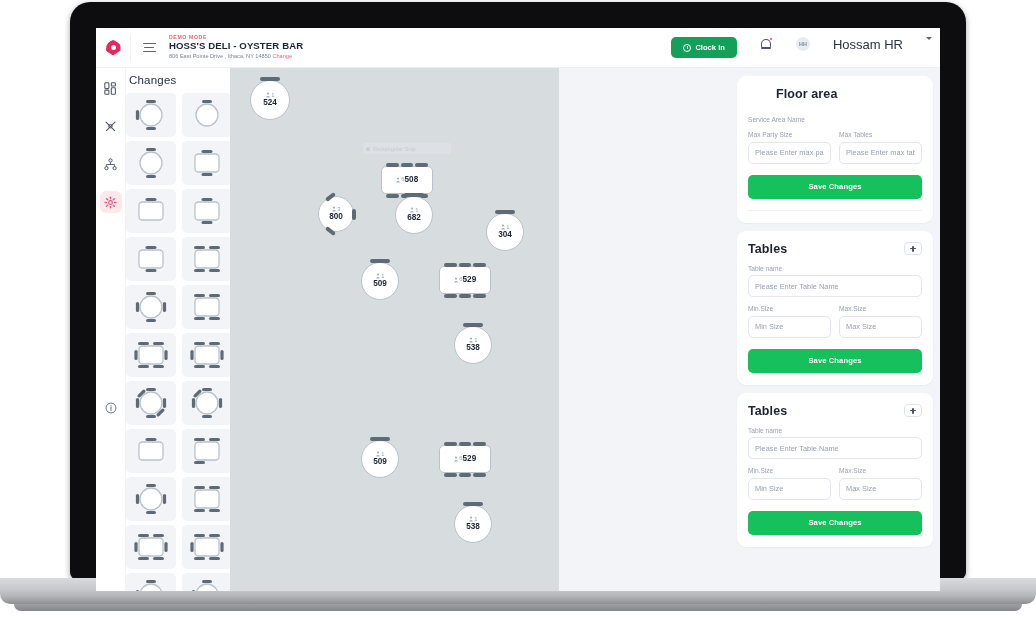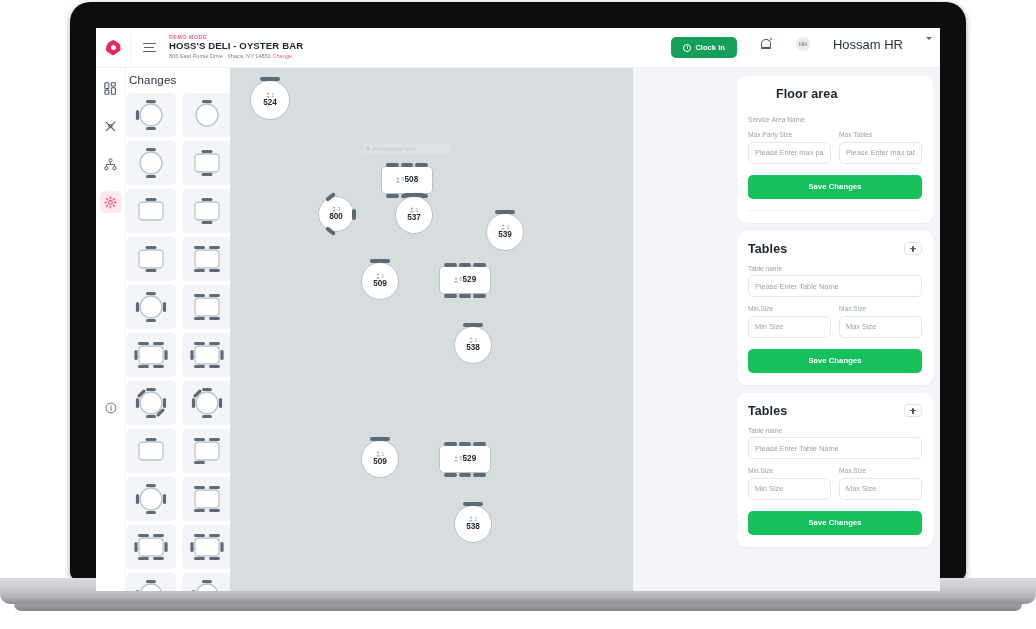--- a/index.html
+++ b/index.html
@@ -103,21 +103,21 @@
   .palette h2{ font-size:11.5px; font-weight:400; color:#2a3140; padding:0 0 7px 3px; letter-spacing:.2px;}
   .pal-grid{ display:grid; grid-template-columns:52px 52px; gap:4px 4px; padding-left:0px;}
   .pal-cell{
     width:50px;height:44px;background:#f2f4f7;border-radius:5px;
     display:flex;align-items:center;justify-content:center;cursor:grab;
   }
   .pal-cell svg{display:block;}
 
   .canvaswrap{ flex:1; background:#f2f4f7; position:relative; overflow:hidden;}
   .canvas{
-    position:absolute; left:0; top:0; width:403px; height:523px; background:#d7dcdf;
+    position:absolute; left:0; top:0; width:329px; height:523px; background:#d7dcdf;
   }
   .snipwm{
     position:absolute; left:133px; top:75px; width:88px;height:11px;
     background:#e2e6ea; border-radius:2px; opacity:.55;
     display:flex; align-items:center; gap:3px; padding-left:3px;
   }
   .snipwm .sq{width:4px;height:4px;background:#c5cbd2;border-radius:1px;}
   .snipwm span{font-size:5.6px;color:#b6bec8;}
 
   
@@ -512,34 +512,34 @@
             <div class="tbl round" style="left: 165px; top: 128px; width: 38px; height: 38px;">
               <span class="seat" style="left:9px;top:-3.5px;width:20px;height:4.5px"></span>
               <div class="body">
        <div class="cap">
                   <svg class="pi" viewBox="0 0 8 11">
                     <circle cx="4" cy="2.6" r="2.2" fill="#a8b0bb"></circle>
                     <path d="M0.6 10.4 C0.6 6.8 7.4 6.8 7.4 10.4 Z" fill="#a8b0bb"></path>
                   </svg>
                   <span>1</span>
                 </div>
-       <div class="num">537</div>
+       <div class="num">682</div>
      </div>
             </div>
             <div class="tbl round" style="left: 256px; top: 145px; width: 38px; height: 38px;">
               <span class="seat" style="left:9px;top:-3.5px;width:20px;height:4.5px"></span>
               <div class="body">
        <div class="cap">
                   <svg class="pi" viewBox="0 0 8 11">
                     <circle cx="4" cy="2.6" r="2.2" fill="#a8b0bb"></circle>
                     <path d="M0.6 10.4 C0.6 6.8 7.4 6.8 7.4 10.4 Z" fill="#a8b0bb"></path>
                   </svg>
                   <span>1</span>
                 </div>
-       <div class="num">539</div>
+       <div class="num">304</div>
      </div>
             </div>
             <div class="tbl round" style="left: 131px; top: 194px; width: 38px; height: 38px;">
               <span class="seat" style="left:9px;top:-3.5px;width:20px;height:4.5px"></span>
               <div class="body">
        <div class="cap">
                   <svg class="pi" viewBox="0 0 8 11">
                     <circle cx="4" cy="2.6" r="2.2" fill="#a8b0bb"></circle>
                     <path d="M0.6 10.4 C0.6 6.8 7.4 6.8 7.4 10.4 Z" fill="#a8b0bb"></path>
                   </svg>

